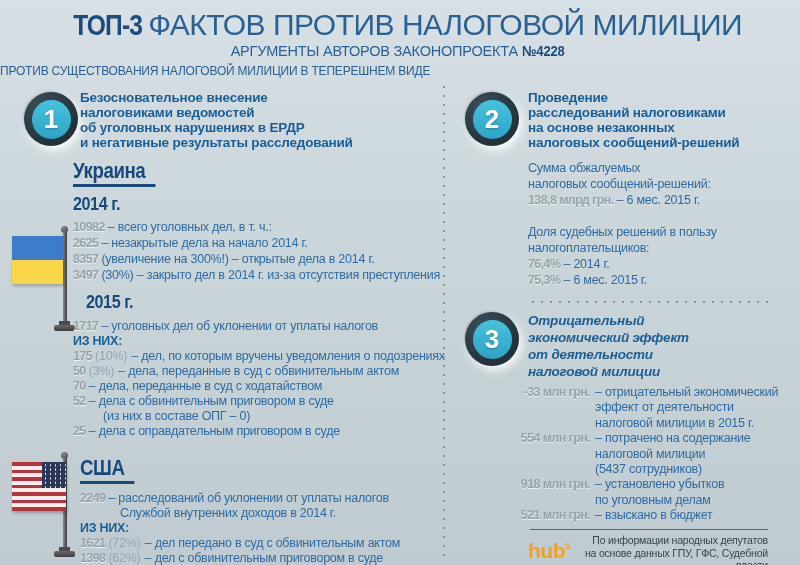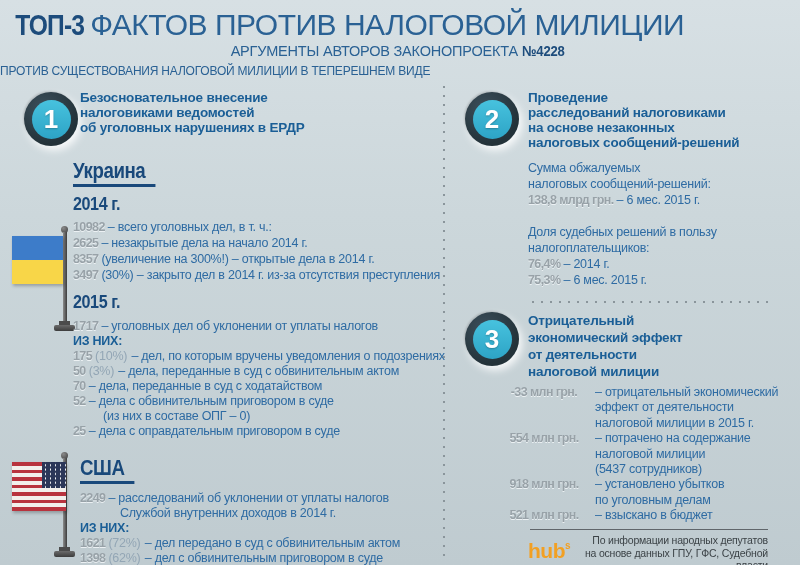--- a/index.html
+++ b/index.html
@@ -4,21 +4,21 @@
 <style>
   * { margin:0; padding:0; box-sizing:border-box; }
   html,body { background:#9aa5ab; }
   .page {
     position:relative; width:800px; height:565px; overflow:hidden;
     background:linear-gradient(180deg,#d7e0e4 0%, #ccd7db 38%, #bfcbd0 100%);
     font-family:"Liberation Sans", sans-serif;
     color:#2e6ba3;
   }
   
-  .title { position:absolute; left:0; right:0; top:8px; text-align:left;
+  .title { position:absolute; left:0; right:0; top:8px; text-align:center;
            font-size:30px; color:#2a6194; letter-spacing:-0.5px; white-space:nowrap; }
   .title .accent { display:inline-block; transform:scaleX(0.82); transform-origin:100% 50%;
            font-weight:bold; color:#1d4c7c; margin-right:6px; letter-spacing:-1px;}
   .sub1 { position:absolute; left:0; right:0; top:43px; text-align:center;
           font-size:14.5px; color:#2a6194; letter-spacing:-0.2px; }
   .sub1 .accent2 { display:inline-block; transform:scaleX(0.9); transform-origin:0 50%;
           font-weight:bold; color:#1d4c7c; margin-left:4px; }
   .sub2 { position:absolute; left:0; right:0; top:64px; text-align:left;
           font-size:12px; color:#2a6194; letter-spacing:-0.2px; }
   
@@ -32,21 +32,21 @@
            box-shadow:3px 4px 8px rgba(255,255,255,0.9), -1px -1px 2px rgba(0,0,0,0.18);
            display:flex; align-items:center; justify-content:center; }
   .badge-inner { width:39px; height:39px; border-radius:50%;
            background:linear-gradient(180deg,#47c2de,#2da4c6);
            display:flex; align-items:center; justify-content:center;
            color:#ffffff; font-weight:bold; font-size:26px;
            text-shadow:0 1px 2px rgba(0,0,0,0.25); }
   
   .fact-text { position:absolute; font-weight:bold; color:#1a5e96;
            font-size:13.5px; line-height:15px; letter-spacing:-0.2px; white-space:nowrap; }
-  .fact-text.f3 { line-height:17px; }
+  .fact-text.f3 { line-height:17px;font-style:italic; }
   
   .h-big { display:inline-block; transform:scaleX(0.85); transform-origin:0 50%;
            font-weight:bold; color:#19497b; font-size:22px; letter-spacing:-0.5px; }
   .h-underline { border-bottom:3px solid #19497b; padding-right:12px; padding-bottom:0px; }
   .h-year { display:inline-block; transform:scaleX(0.85); transform-origin:0 50%;
            font-weight:bold; color:#19497b; font-size:19px; letter-spacing:-0.5px; }
   
   .rows { font-size:12.5px; line-height:16px; letter-spacing:-0.25px; color:#2e6ba3; white-space:nowrap; }
   .rows15 { line-height:15px; }
   .num { font-weight:bold; color:#98a2a8; letter-spacing:-0.6px;
@@ -54,21 +54,21 @@
   .paren { color:#93a6b5; margin-right:1px; }
   .iznih { font-weight:bold; color:#1a5e96; }
   .cont2 { margin-left:30px; }
   .gap { height:16px; }
   
   .rtext { color:#2e6ba3; }
   
   .stats3 { position:absolute; left:498px; top:385px; width:300px;
             font-size:12.5px; line-height:15.4px; letter-spacing:-0.25px; white-space:nowrap; }
   .s3row { display:flex; }
-  .s3num { flex:none; width:92px; text-align:center; margin-right:5px; }
+  .s3num { flex:none; width:92px; text-align:right; margin-right:5px; }
   
   .flagbox { position:absolute; width:80px; height:112px; }
   .pole-ball { position:absolute; left:61px; top:0; width:7px; height:7px; border-radius:50%;
                background:radial-gradient(circle at 35% 30%,#8a8a8a,#3e3e3e); }
   .pole { position:absolute; left:63px; top:6px; width:3.5px; height:91px;
           background:linear-gradient(to right,#8c8c8c,#3c3c3c); }
   .pole-stem { position:absolute; left:59px; top:95px; width:11px; height:5px; background:#4b4b4b; }
   .pole-base { position:absolute; left:54px; top:99px; width:21px; height:6px;
                background:linear-gradient(180deg,#6b6b6b,#3c3c3c); border-radius:2px; }
   .ua-flag { position:absolute; left:12px; top:10px; width:51px; height:48px;
@@ -106,20 +106,21 @@
 
   <div class="vdots"></div>
 
   <div class="badge abs" style="left:24px; top:92px;">
     <div class="badge-inner">1</div>
   </div>
   <div class="fact-text" style="left:80px; top:90px;">
     <div>Безосновательное внесение</div>
     <div>налоговиками ведомостей</div>
     <div>об уголовных нарушениях в ЕРДР</div>
+    <div>и негативные результаты расследований</div>
   </div>
 
   <div class="flagbox" style="left:0px; top:226px;">
     <div class="pole-ball"></div>
     <div class="pole"></div>
     <div class="pole-stem"></div>
     <div class="pole-base"></div>
     <div class="ua-flag">
       <div class="ua-top"></div>
       <div class="ua-bottom"></div>
@@ -128,21 +129,21 @@
 
   <div class="abs" style="left:73px; top:158px; width:368px;">
     <div><span class="h-big h-underline">Украина</span></div>
     <div style="margin-top:6px;"><span class="h-year">2014 г.</span></div>
     <div class="rows" style="margin-top:4px;">
       <div><span class="num">10982</span><span>– всего уголовных дел, в т. ч.:</span></div>
       <div><span class="num">2625</span><span>– незакрытые дела на начало 2014 г.</span></div>
       <div><span class="num">8357</span><span>(увеличение на 300%!) – открытые дела в 2014 г.</span></div>
       <div><span class="num">3497</span><span>(30%) – закрыто дел в 2014 г. из-за отсутствия преступления</span></div>
     </div>
-    <div style="margin-top:8px;"><span class="h-year">2015 г.</span></div>
+    <div style="margin-top:8px;margin-left:13px;"><span class="h-year">2015 г.</span></div>
     <div class="rows rows15" style="margin-top:6px;">
       <div><span class="num">1717</span><span>– уголовных дел об уклонении от уплаты налогов</span></div>
       <div class="iznih">ИЗ НИХ:</div>
       <div><span class="num">175</span><span class="paren">(10%)</span> <span>– дел, по которым вручены уведомления о подозрениях</span></div>
       <div><span class="num">50</span><span class="paren">(3%)</span> <span>– дела, переданные в суд с обвинительным актом</span></div>
       <div><span class="num">70</span><span>– дела, переданные в суд с ходатайством</span></div>
       <div><span class="num">52</span><span>– дела с обвинительным приговором в суде</span></div>
       <div class="cont2">(из них в составе ОПГ – 0)</div>
       <div><span class="num">25</span><span>– дела с оправдательным приговором в суде</span></div>
     </div>

